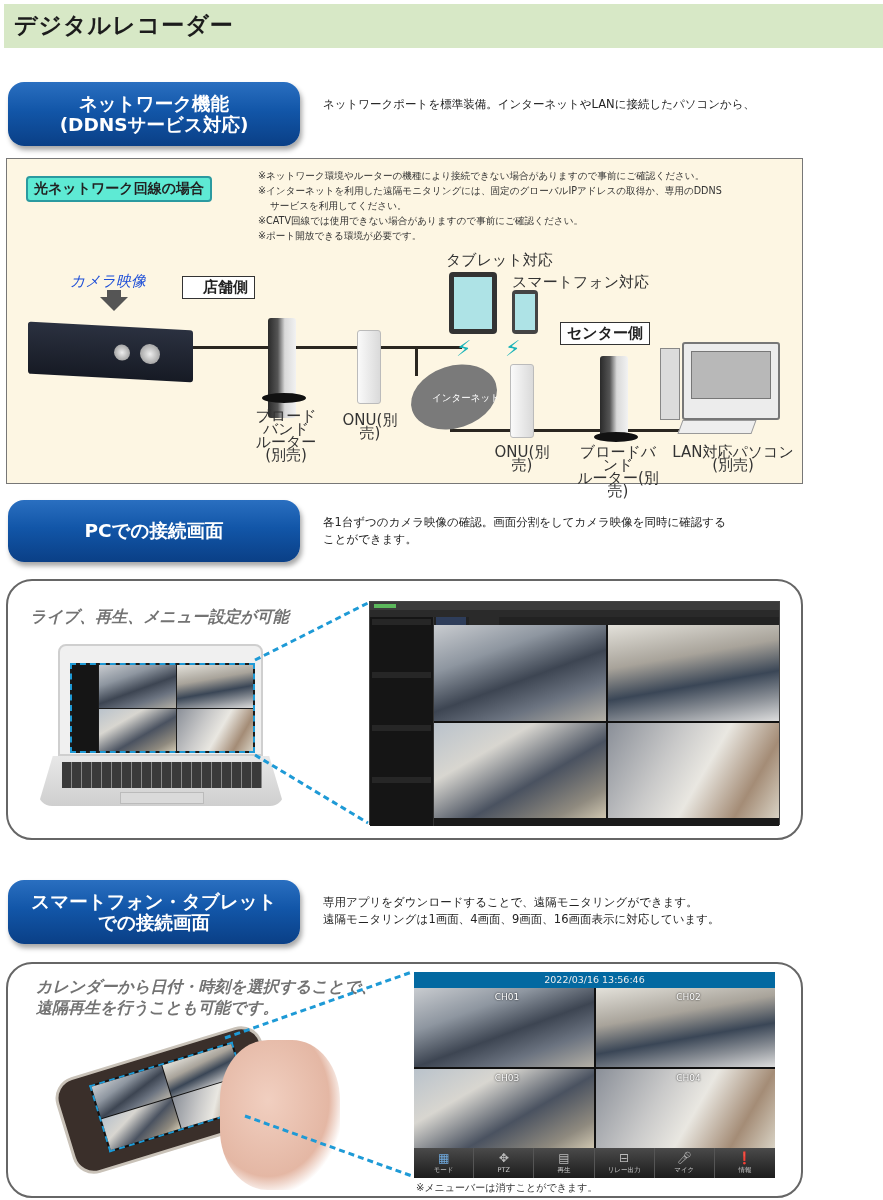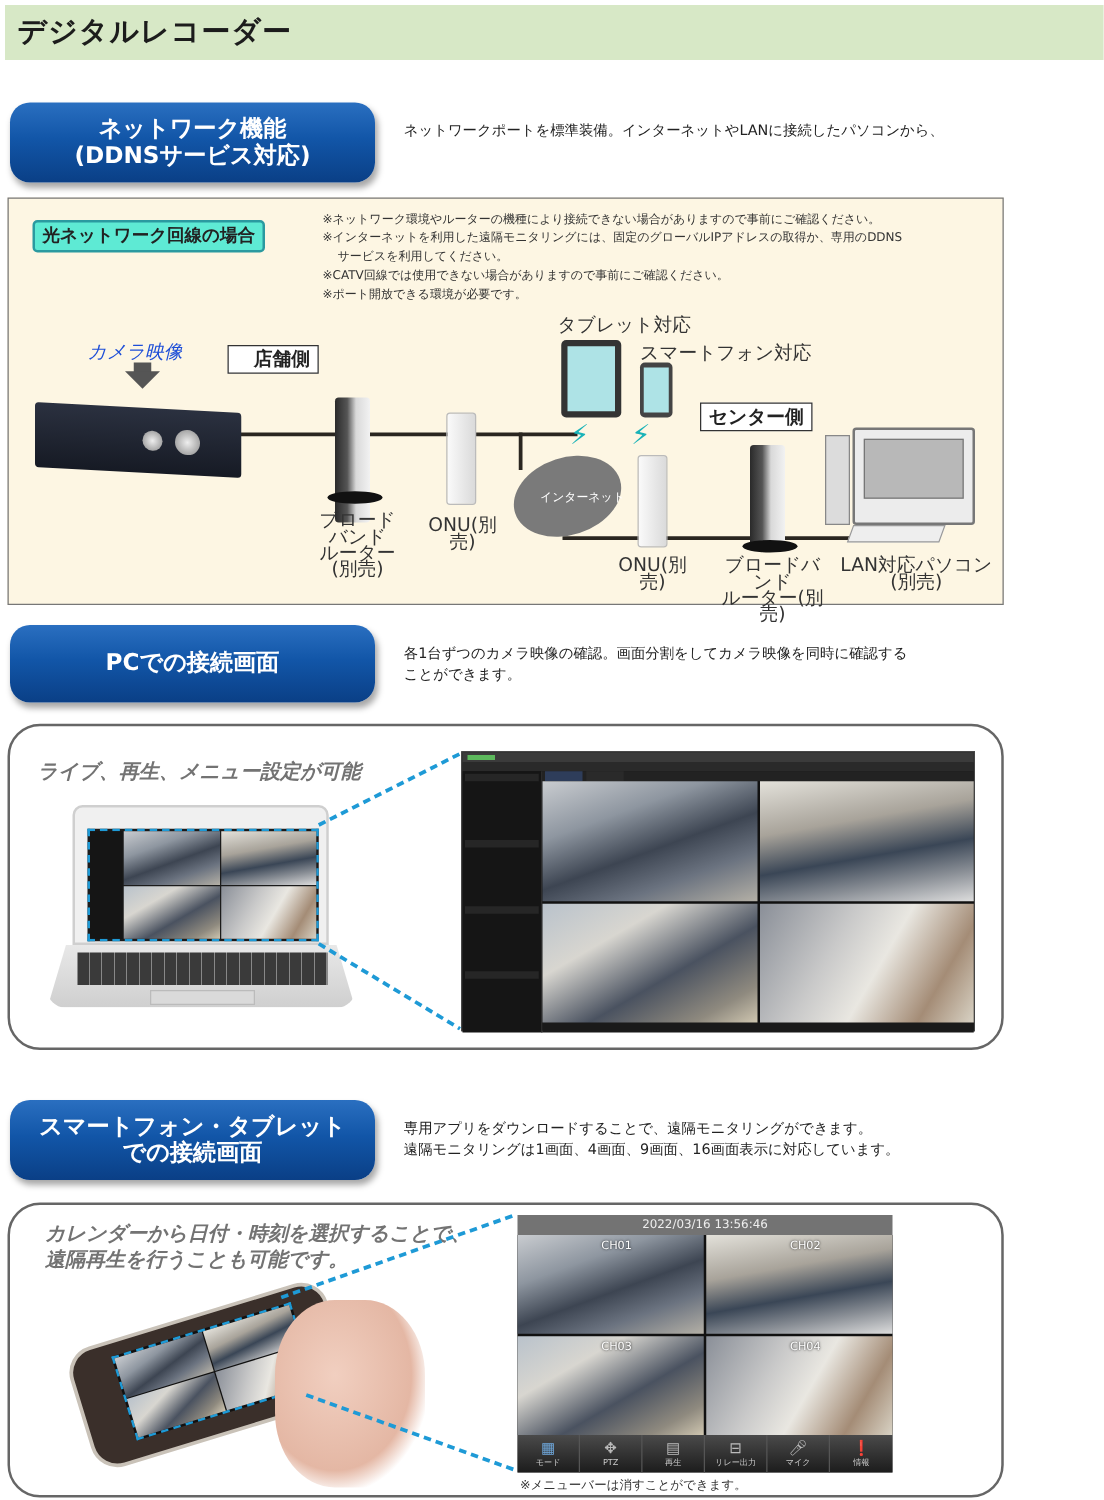--- a/index.html
+++ b/index.html
@@ -74,21 +74,21 @@
   .pc-tab { width: 30px; background: #2e3d5a; }
   .pc-tab.off { background: #2a2a2a; }
   .pc-grid { flex: 1; display: grid; grid-template-columns: 1fr 1fr; grid-template-rows: 1fr 1fr; gap: 2px; background: #111; }
   .pc-status { height: 8px; background: #1a1a1a; }
 
   
   .phone-body { left: 60px; top: 1050px; width: 215px; height: 100px; background: #3a2f2a; border: 3px solid #c9c2b8; border-radius: 22px; transform: rotate(-17deg); }
   .phone-scr { left: 96px; top: 1062px; width: 150px; height: 70px; transform: rotate(-17deg); border: 2.5px dashed #1e9ad6; display: grid; grid-template-columns: 1fr 1fr; grid-template-rows: 1fr 1fr; gap: 1px; background: #111; }
   .hand { left: 220px; top: 1040px; width: 120px; height: 150px; background: radial-gradient(ellipse at 40% 40%, #f1cfc0 0%, #e4b7a4 60%, rgba(255,255,255,0) 75%); border-radius: 40%; }
 
-  .mob-app { left: 414px; top: 972px; width: 300px; height: 206px; background: #737373; }
+  .mob-app { left: 414px; top: 972px; width: 361px; height: 206px; background: #0369a1; }
   .mob-top { height: 16px; color: #eee; font-size: 9.5px; text-align: center; line-height: 16px; }
   .mob-grid { height: 160px; display: grid; grid-template-columns: 1fr 1fr; grid-template-rows: 1fr 1fr; gap: 2px; background: #111; }
   .ch-lbl { position: absolute; top: 4px; left: 45%; font-size: 9px; color: #fff; text-shadow: 0 0 2px #000; }
   .mob-menu { height: 30px; display: grid; grid-template-columns: repeat(6, 1fr); background: linear-gradient(#4a4a4a, #1c1c1c); }
   .mob-btn { border-right: 1px solid #555; display: flex; flex-direction: column; align-items: center; justify-content: center; color: #ccc; font-size: 6.5px; gap: 1px; }
   .mob-btn .ic { font-size: 12px; color: #bbb; line-height: 13px; }
   .mob-btn .ic.blue { color: #6fa8dc; }
   .footnote { left: 416px; top: 1181px; font-size: 10px; color: #333; }
 
   

